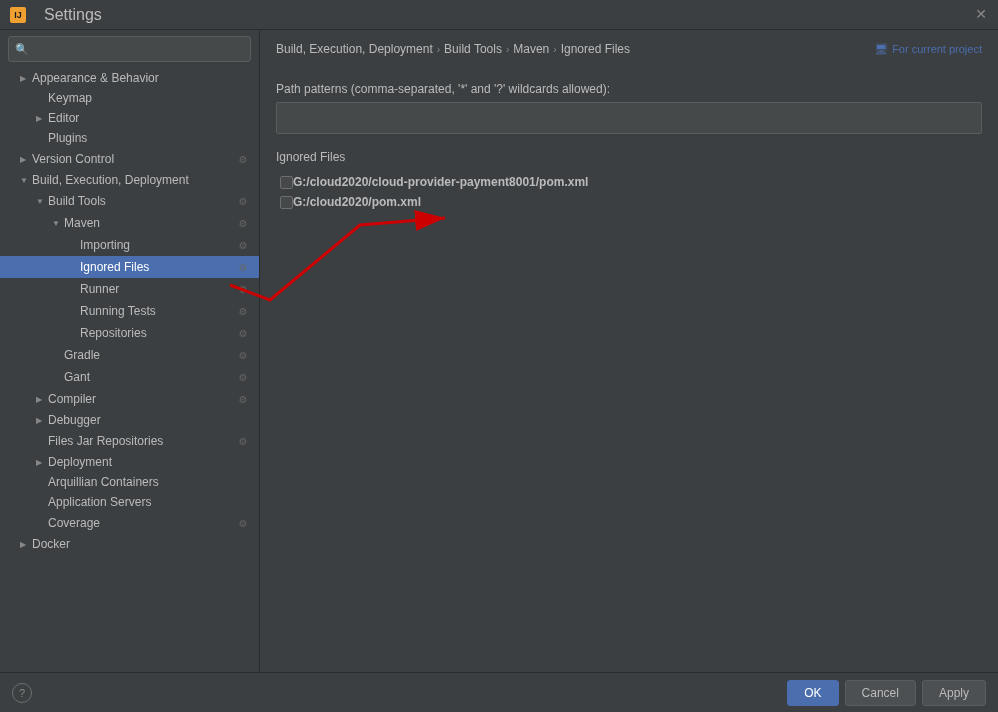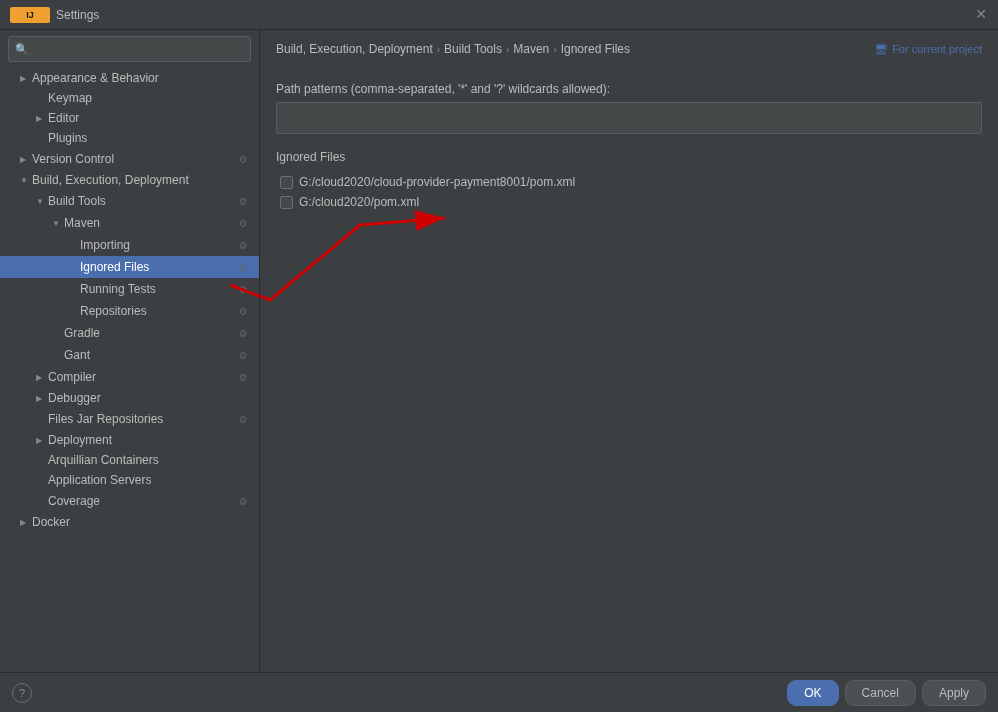--- a/index.html
+++ b/index.html
@@ -18,34 +18,34 @@
     .title-bar {
       height: 30px;
       background: #3c3f41;
       display: flex;
       align-items: center;
       padding: 0 10px;
       border-bottom: 1px solid #2b2b2b;
       position: relative;
     }
     .title-bar-icon {
-      width: 40px;
+      width: 16px;
       height: 16px;
-      margin-right: 6px;
+      margin-right: 18px;
       background: #f0a030;
       border-radius: 2px;
       display: flex;
       align-items: center;
       justify-content: center;
       font-size: 9px;
       font-weight: bold;
       color: #1a1a1a;
     }
     .title-bar-text {
-      font-size: 12px;
+      font-size: 16px;
       color: #bbbbbb;
     }
     .title-bar-close {
       position: absolute;
       right: 8px;
       top: 5px;
       width: 18px;
       height: 18px;
       display: flex;
       align-items: center;
@@ -205,21 +205,22 @@
 
     
     .file-list {
       flex: 1;
       overflow-y: auto;
     }
     .file-item {
       display: flex;
       align-items: center;
       padding: 3px 4px;
-      gap: 6px;
+      gap: 0;
+      font-weight: bold;
     }
     .file-checkbox {
       width: 13px;
       height: 13px;
       border: 1px solid #6e6e6e;
       background: #45494a;
       flex-shrink: 0;
       border-radius: 2px;
     }
     .file-path {
@@ -254,21 +255,21 @@
       cursor: pointer;
     }
     .bottom-right {
       display: flex;
       gap: 6px;
       align-items: center;
     }
     .btn {
       height: 26px;
       padding: 0 16px;
-      border-radius: 9px;
+      border-radius: 3px;
       font-size: 12px;
       cursor: pointer;
       border: 1px solid #5a5d5e;
       color: #bbbbbb;
       background: #4c5052;
     }
     .btn-primary {
       background: #4b6eaf;
       border-color: #4b6eaf;
       color: #ffffff;
@@ -353,20 +354,25 @@
       <span class="settings-icon">⚙</span>
     </div>
     <div class="sidebar-item indent-4">
       <span class="arrow"></span>
       <span class="label">Importing</span>
       <span class="settings-icon">⚙</span>
     </div>
     <div class="sidebar-item indent-4 active">
       <span class="arrow"></span>
       <span class="label">Ignored Files</span>
+      <span class="settings-icon">⚙</span>
+    </div>
+    <div class="sidebar-item indent-4">
+      <span class="arrow"></span>
+      <span class="label">Runner</span>
       <span class="settings-icon">⚙</span>
     </div>
     <div class="sidebar-item indent-4">
       <span class="arrow"></span>
       <span class="label">Running Tests</span>
       <span class="settings-icon">⚙</span>
     </div>
     <div class="sidebar-item indent-4">
       <span class="arrow"></span>
       <span class="label">Repositories</span>

